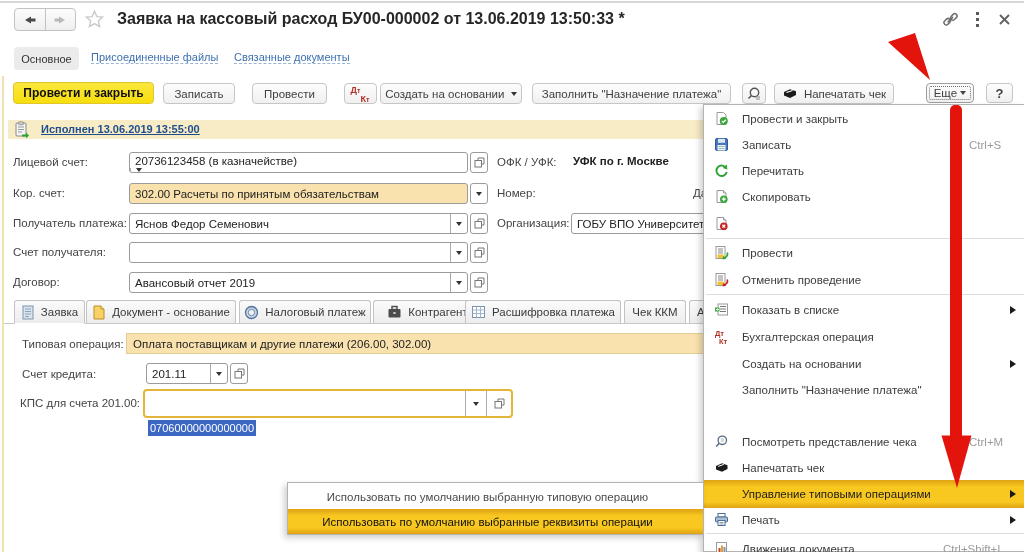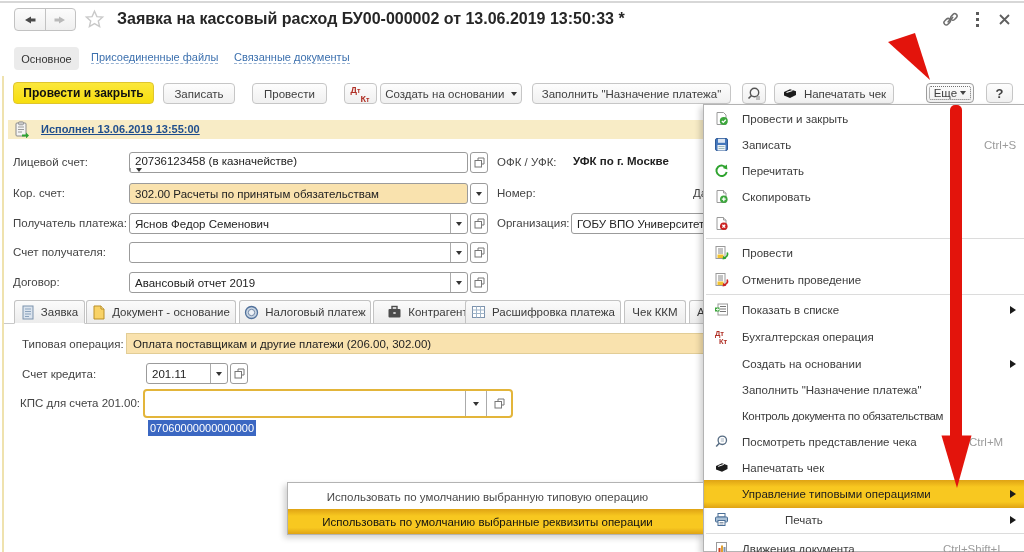--- a/index.html
+++ b/index.html
@@ -279,21 +279,21 @@
       </svg></span>
     <div class="mnitem" style="top:132px;">
       <span style="padding-left:38px;">Записать</span>
     </div>
     <span class="mnicon" style="top:137px;"><svg width="15" height="15" viewBox="0 0 15 15">
         <rect x="1.5" y="1.5" width="12" height="12" rx="1.5" fill="#4477bb" stroke="#2d5a99"></rect>
         <rect x="4" y="1.8" width="7" height="4" fill="#dce6f2"></rect>
         <rect x="3.5" y="8" width="8" height="5.5" fill="#f0f4f9"></rect>
         <path d="M4.5 9.5 h6 M4.5 11.5 h6" stroke="#8aa" stroke-width="0.8"></path>
       </svg></span>
-    <div class="mnsc" style="left:969px;top:139px;margin-left:15px;">Ctrl+S</div>
+    <div class="mnsc" style="left:969px;top:139px;">Ctrl+S</div>
     <div class="mnitem" style="top:158px;">
       <span style="padding-left:38px;">Перечитать</span>
     </div>
     <span class="mnicon" style="top:163px;"><svg width="15" height="15" viewBox="0 0 15 15">
         <path d="M12.2 5.2 A5.2 5.2 0 1 0 12.7 9" fill="none" stroke="#2fa32f" stroke-width="1.9"></path>
         <polygon points="12.8,1.5 13.4,6.4 8.8,5.0" fill="#2fa32f"></polygon>
       </svg></span>
     <div class="mnitem" style="top:184px;">
       <span style="padding-left:38px;">Скопировать</span>
     </div>
@@ -348,23 +348,20 @@
         <text x="1" y="7" font-size="7.5" font-weight="bold" fill="#b03026" font-family="Liberation Sans">Дт</text>
         <text x="5" y="15" font-size="7.5" font-weight="bold" fill="#b03026" font-family="Liberation Sans">Кт</text>
       </svg></span>
     <div class="mnitem" style="top:351px;">
       <span style="padding-left:38px;">Создать на основании</span>
     </div>
     <div class="marr" style="top:359.5px;"></div>
     <div class="mnitem" style="top:377px;">
       <span style="padding-left:38px;">Заполнить "Назначение платежа"</span>
     </div>
-    <div class="mnitem" style="top:403px;">
-      <span style="padding-left:38px;letter-spacing:-0.35px;">Контроль документа по обязательствам</span>
-    </div>
     <div class="mnitem" style="top:429px;">
       <span style="padding-left:38px;">Посмотреть представление чека</span>
     </div>
     <span class="mnicon" style="top:434px;"><svg width="15" height="15" viewBox="0 0 15 15">
         <circle cx="8.3" cy="6.3" r="4.2" fill="#fff" stroke="#556b82" stroke-width="1.3"></circle>
         <path d="M5.3 9.3 L2.2 12.6" stroke="#556b82" stroke-width="1.5"></path>
         <path d="M6.8 5 h3.2 M6.8 7 h3.2" stroke="#98a8b8" stroke-width="0.9"></path>
       </svg></span>
     <div class="mnsc" style="left:969px;top:436px;">Ctrl+M</div>
     <div class="mnitem" style="top:455px;">
@@ -372,21 +369,21 @@
     </div>
     <span class="mnicon" style="top:460px;"><svg width="15" height="13" viewBox="0 0 15 13">
         <path d="M2 5 L8 2.2 L13.5 4.2 L13.5 8 L8 10.8 L2 8.6 Z" fill="#1c1c1c"></path>
         <path d="M4.2 5.4 L9.8 3.4" stroke="#fff" stroke-width="1" fill="none"></path>
       </svg></span>
     <div class="mnitem" style="top:481px;top:480px;height:28px;background:linear-gradient(#dfa314,#f8c820 25%,#f8c820 78%,#dfa314);color:#1c1c1c;">
       <span style="padding-left:38px;">Управление типовыми операциями</span>
     </div>
     <div class="marr" style="top:489.5px;"></div>
     <div class="mnitem" style="top:507px;">
-      <span style="padding-left:38px;margin-left:43px;">Печать</span>
+      <span style="padding-left:38px;">Печать</span>
     </div>
     <span class="mnicon" style="top:512px;"><svg width="15" height="15" viewBox="0 0 15 15">
         <rect x="4" y="1.5" width="7" height="3.5" fill="#fff" stroke="#4a6e96"></rect>
         <rect x="1.5" y="5" width="12" height="5" rx="1" fill="#a9c0d6" stroke="#4a6e96"></rect>
         <rect x="4" y="8.5" width="7" height="5" fill="#fff" stroke="#4a6e96"></rect>
         <path d="M5.5 10.5 h4 M5.5 12 h4" stroke="#7d8da0" stroke-width="0.9"></path>
       </svg></span>
     <div class="marr" style="top:515.5px;"></div>
     <div class="abs" style="left:706px;top:533px;width:318px;height:1px;background:#dcdcdc;z-index:11;"></div>
     <div class="mnitem" style="top:536px;">

